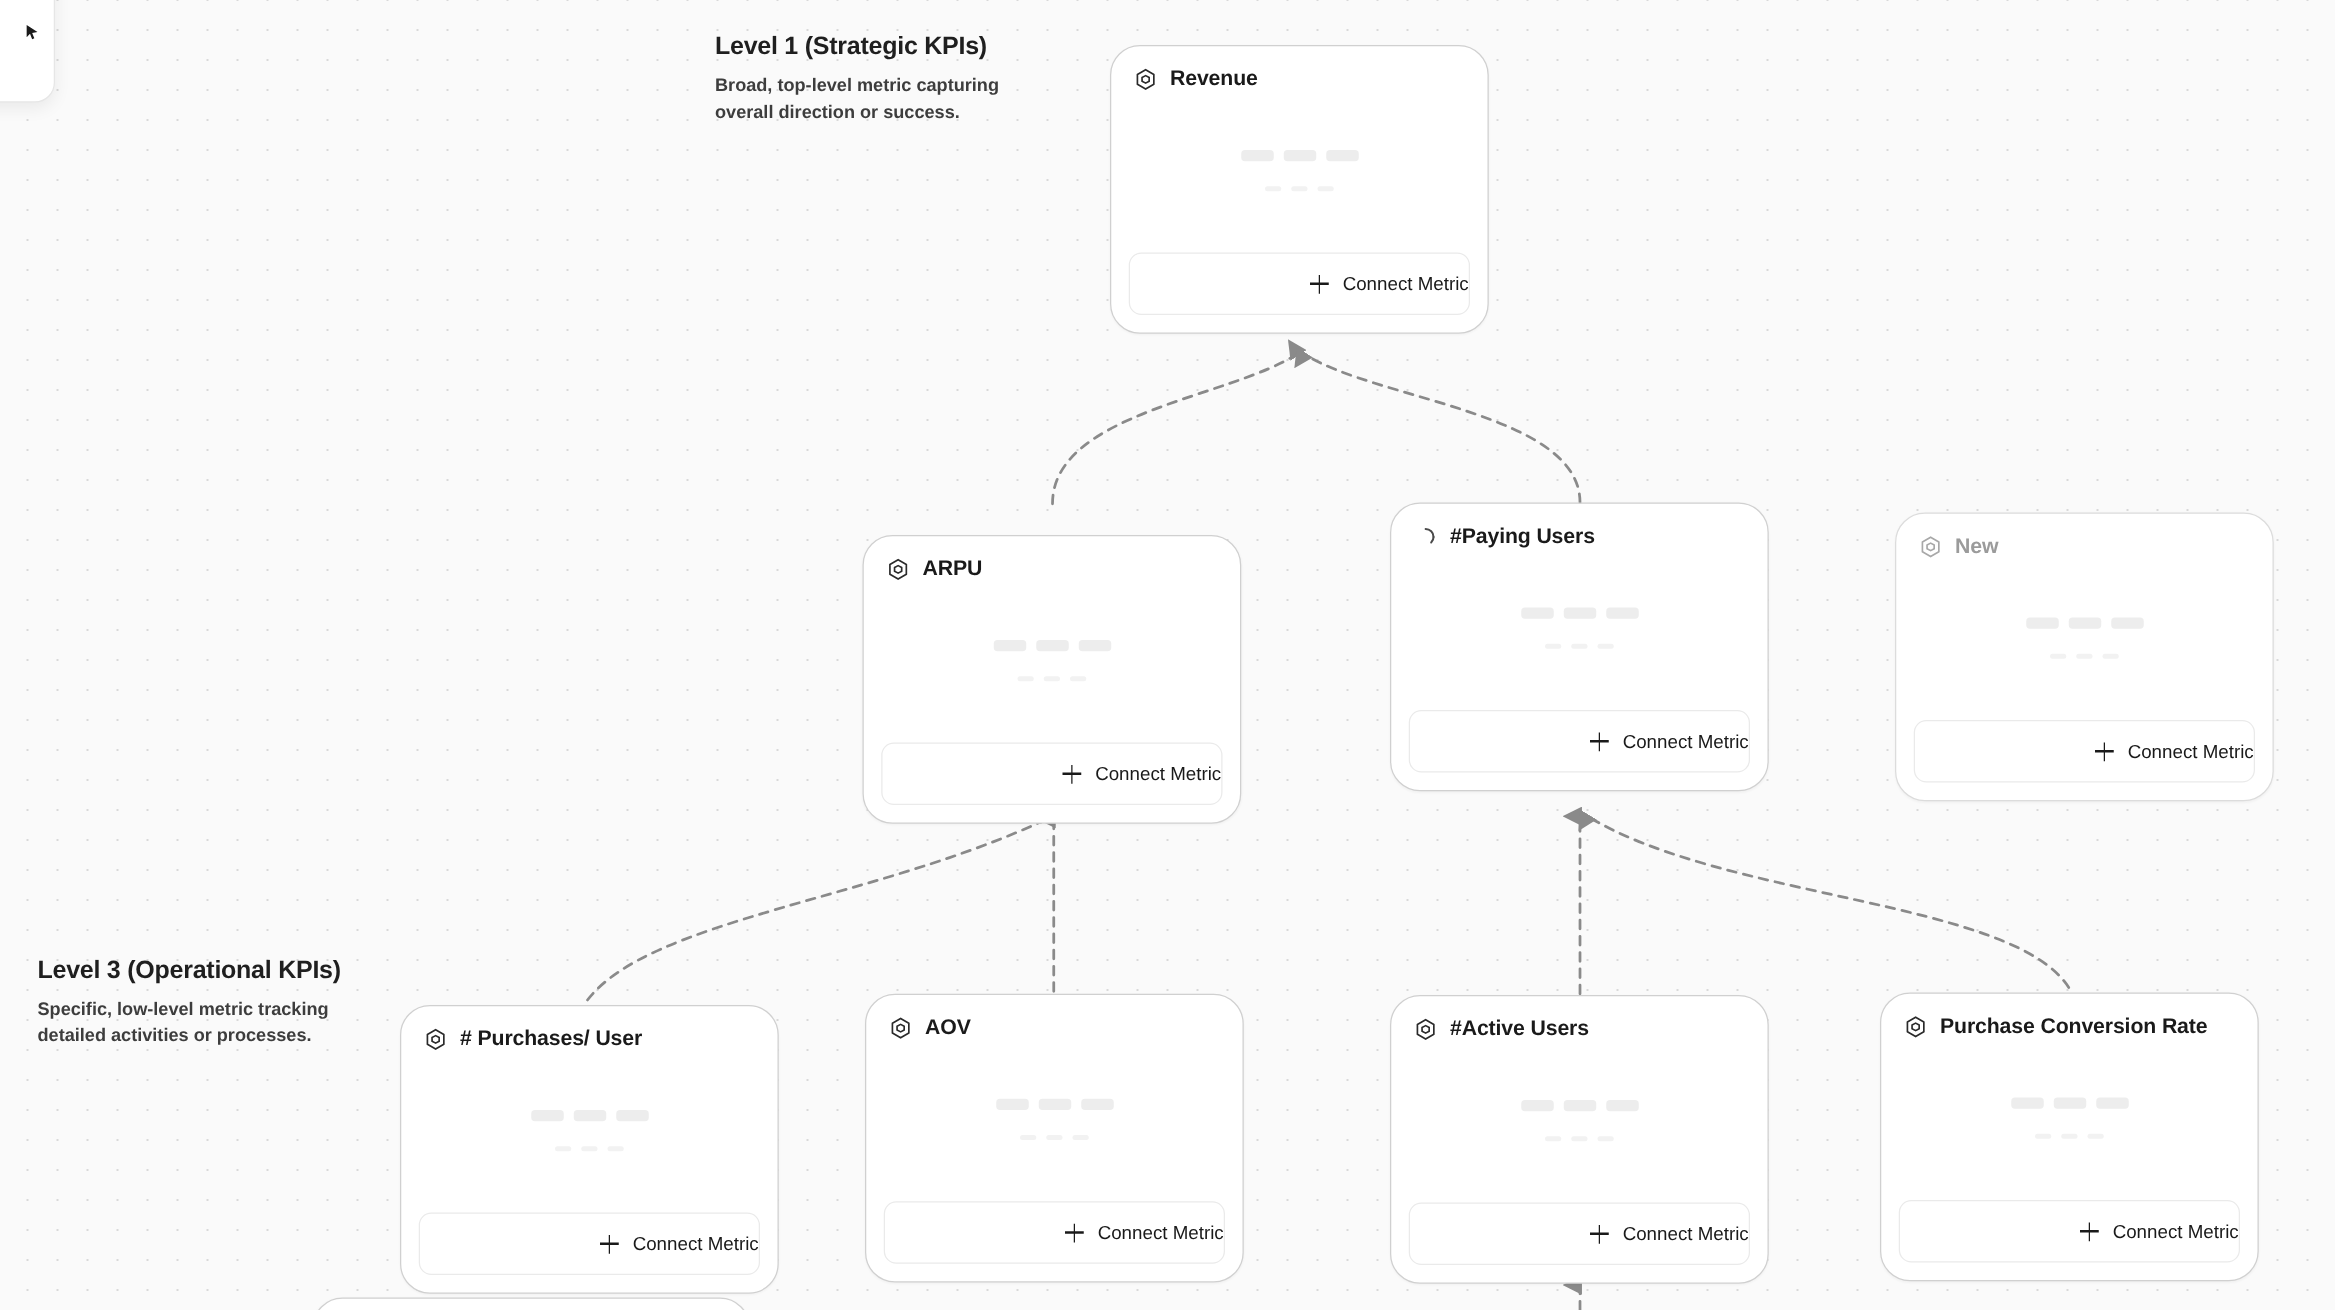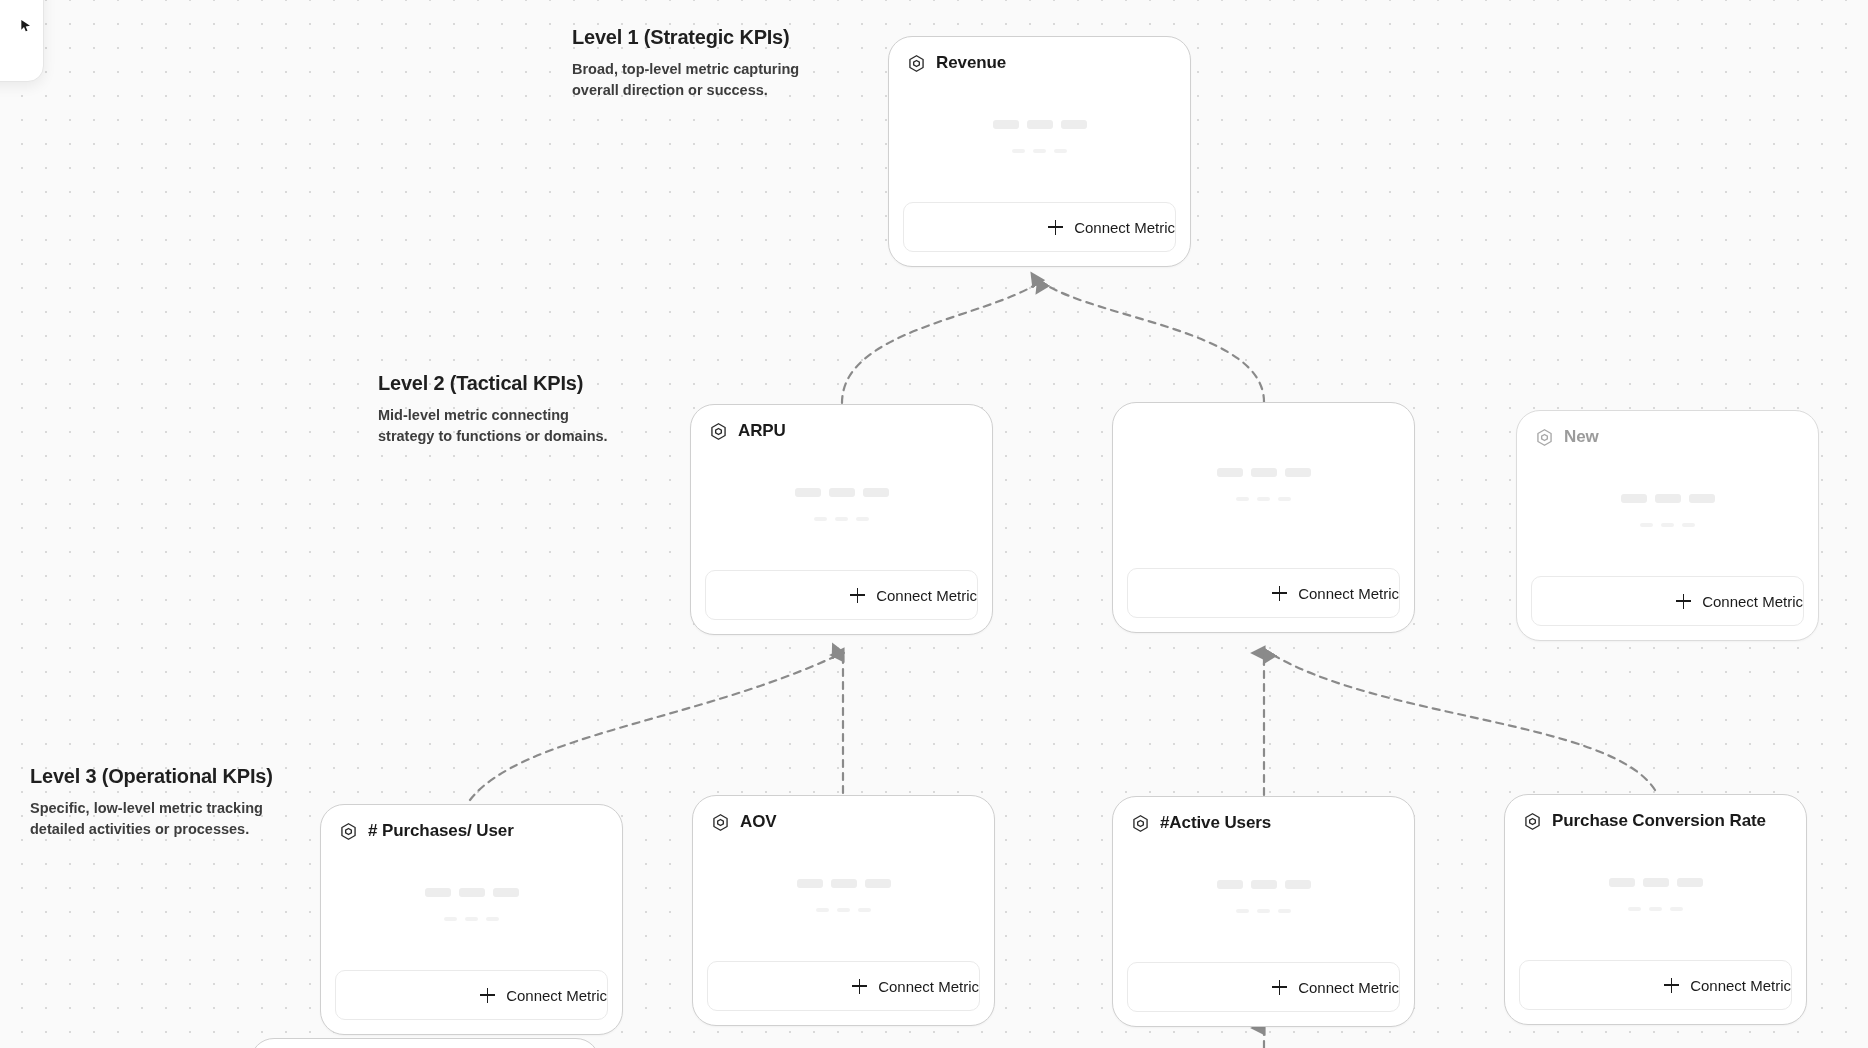--- a/index.html
+++ b/index.html
@@ -216,26 +216,22 @@
         <span class="skel"></span>
         <span class="skel"></span>
       </div>
     </div>
     <div class="connect-btn">
       <span class="plus-icon"></span>
       <span>Connect Metric</span>
     </div>
   </div>
 
-  <div class="level-label" style="left:378px; top:372px;">
-    <div class="level-title">Level 2 (Tactical KPIs)</div>
-    <div class="level-desc">Mid-level metric connecting strategy to functions or domains.</div>
-  </div>
-
-  <div class="card" style="left:690px; top:404px; width:303px; height:231px;">
+
+  <div class="card" style="left:690px; top:428px; width:303px; height:231px;">
     <div class="card-head">
       <svg class="card-icon" viewBox="0 0 24 24">
         <path d="M12 2.2 20.3 7v10L12 21.8 3.7 17V7z" fill="none" stroke="#2b2b2b" stroke-width="1.7" stroke-linejoin="round"></path>
         <path d="M12 8.2 15.6 10.2v3.6L12 15.8 8.4 13.8v-3.6z" fill="none" stroke="#2b2b2b" stroke-width="1.7" stroke-linejoin="round"></path>
       </svg>
       <span class="card-title">ARPU</span>
     </div>
     <div class="card-body">
       <div class="skel-row big">
         <span class="skel"></span>
@@ -248,20 +244,27 @@
         <span class="skel"></span>
       </div>
     </div>
     <div class="connect-btn">
       <span class="plus-icon"></span>
       <span>Connect Metric</span>
     </div>
   </div>
 
   <div class="card" style="left:1112px; top:402px; width:303px; height:231px;">
+    <div class="card-head">
+      <svg class="spinner-icon" viewBox="0 0 24 24">
+        <path d="M20 12a8 8 0 0 0-8-8" fill="none" stroke="#4a4a4a" stroke-width="2" stroke-linecap="round"></path>
+        <path d="M20 12a8 8 0 0 1-2.4 5.7" fill="none" stroke="#4a4a4a" stroke-width="2" stroke-linecap="round"></path>
+      </svg>
+      <span class="card-title">#Paying Users</span>
+    </div>
     <div class="card-body">
       <div class="skel-row big">
         <span class="skel"></span>
         <span class="skel"></span>
         <span class="skel"></span>
       </div>
       <div class="skel-row small">
         <span class="skel"></span>
         <span class="skel"></span>
         <span class="skel"></span>

